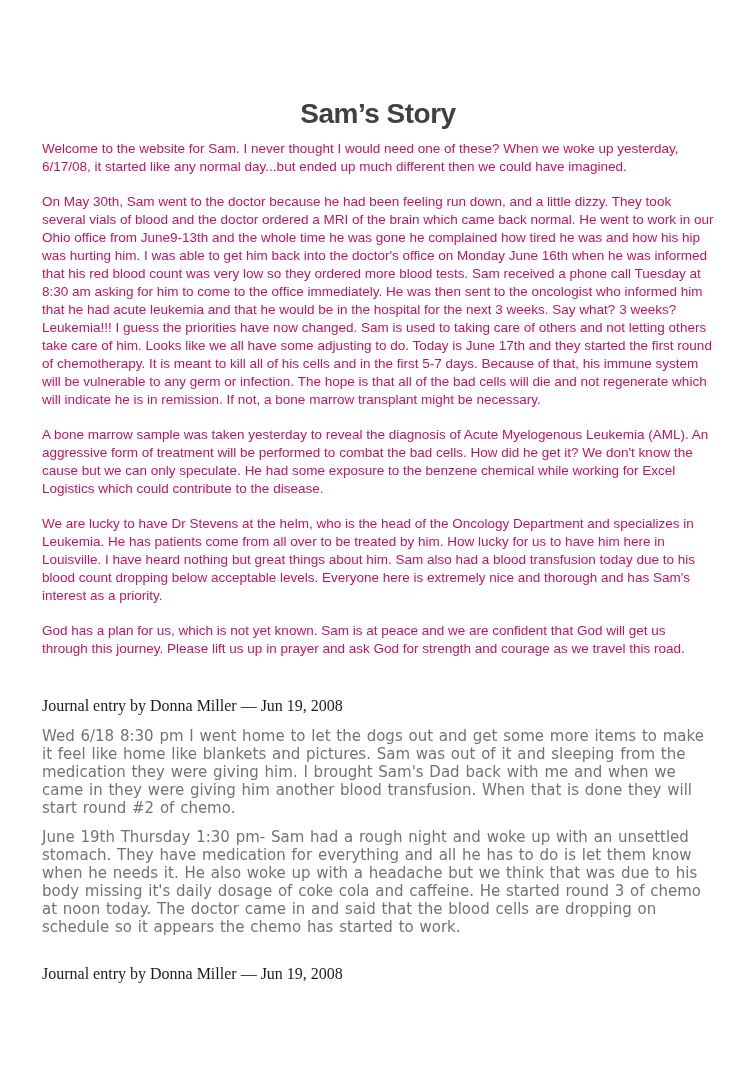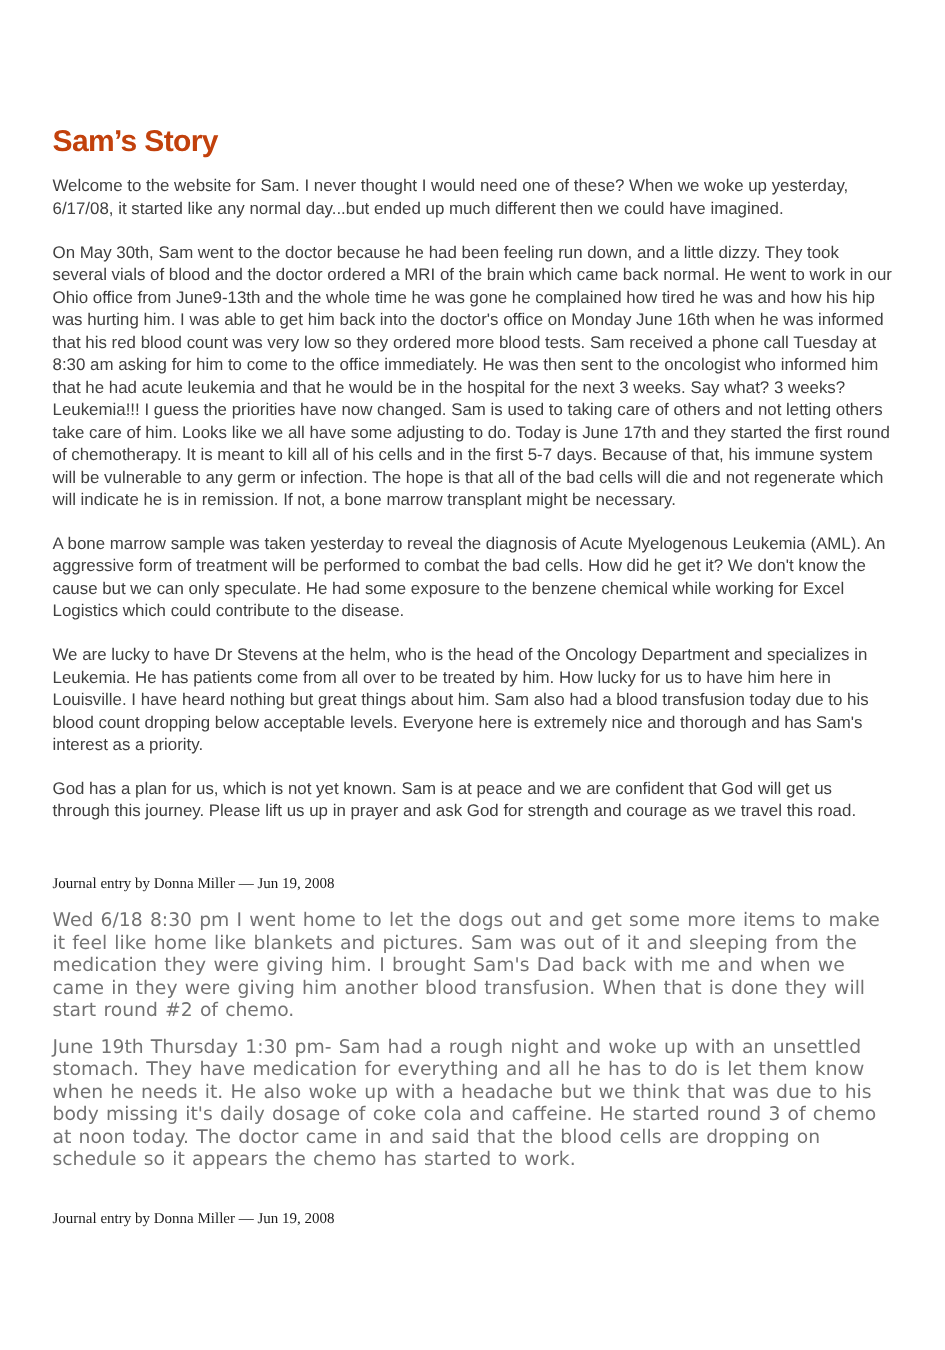--- a/index.html
+++ b/index.html
@@ -15,41 +15,42 @@
   }
   .page {
     box-sizing: border-box;
     width: 756px;
     height: 1080px;
     padding: 96px 42px 0 42px;
     background: #ffffff;
   }
   .page-title {
     margin: 0;
+    text-align: center;
     font-family: "Liberation Sans", sans-serif;
-    font-size: 24px;
+    font-size: 28px;
     line-height: 36px;
     font-weight: bold;
-    color: #c2410c;
+    color: #404040;
     letter-spacing: -0.5px;
   }
   .intro p {
     margin: 17px 0 0 0;
     font-family: "Liberation Sans", sans-serif;
     font-size: 13.5px;
     line-height: 18px;
-    color: #404040;
+    color: #be185d;
   }
   .intro p.first {
     margin-top: 8px;
   }
   .journal-byline {
     margin: 38px 0 0 0;
     font-family: "Liberation Serif", serif;
-    font-size: 12px;
+    font-size: 16px;
     line-height: 20px;
     color: #1b1b1b;
   }
   .journal-byline.second {
     margin-top: 28px;
   }
   .journal-text p {
     margin: 11px 0 0 0;
     font-family: "DejaVu Sans", sans-serif;
     font-size: 15px;

